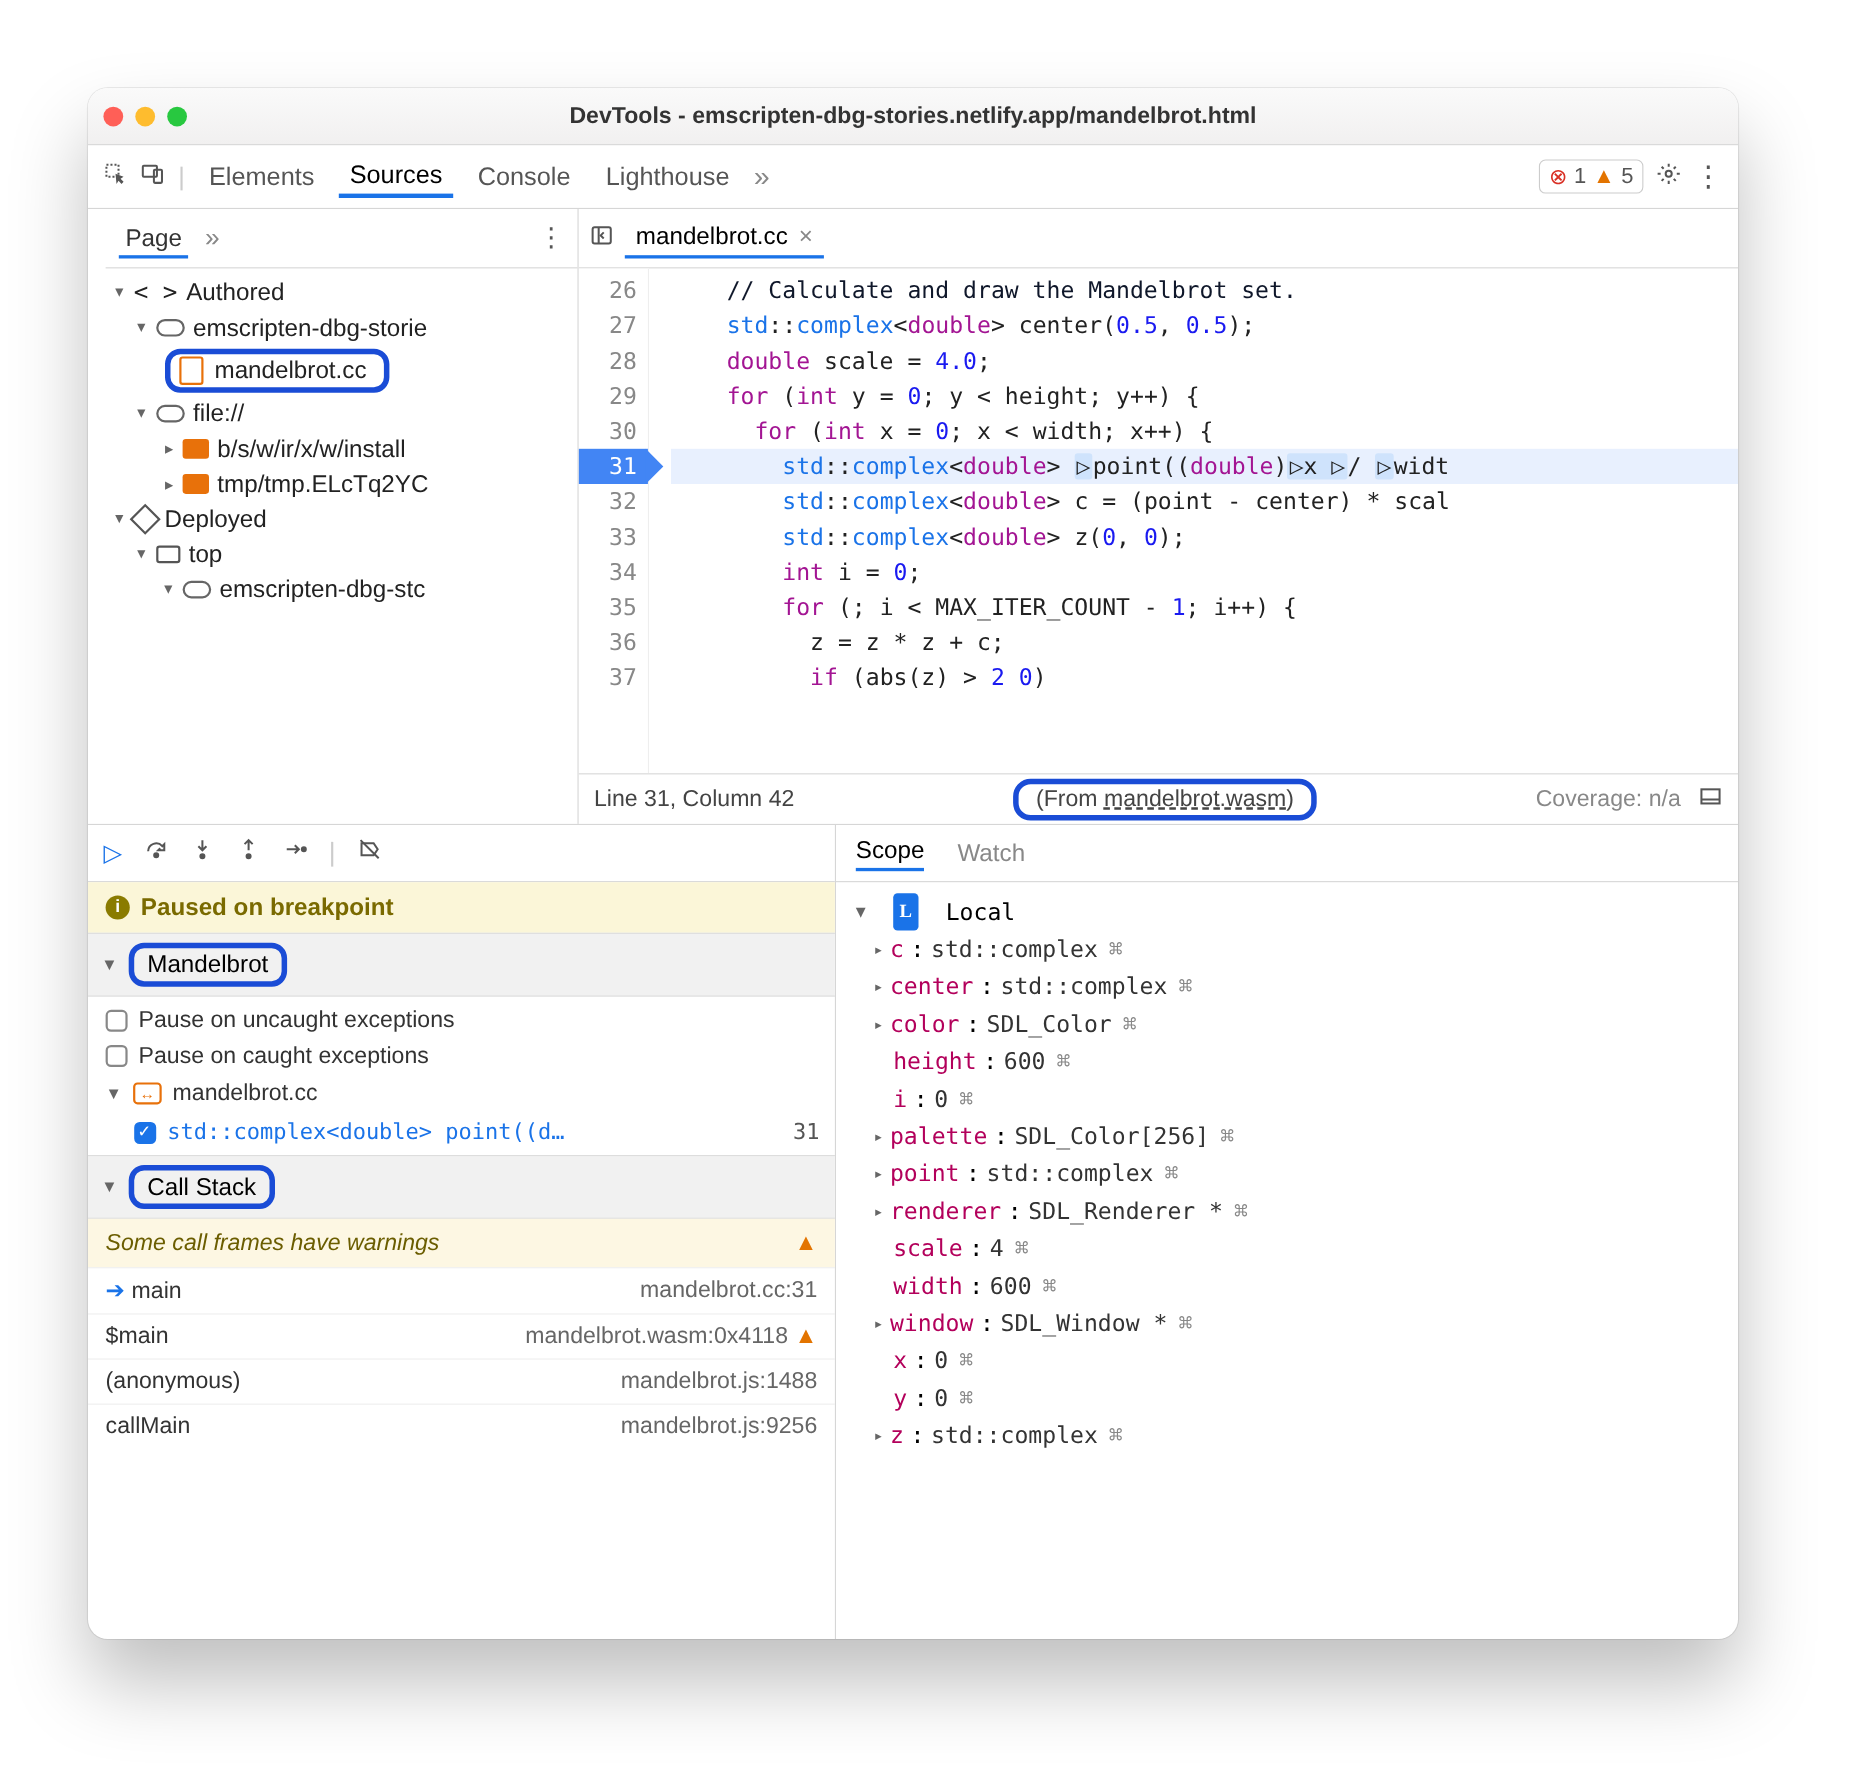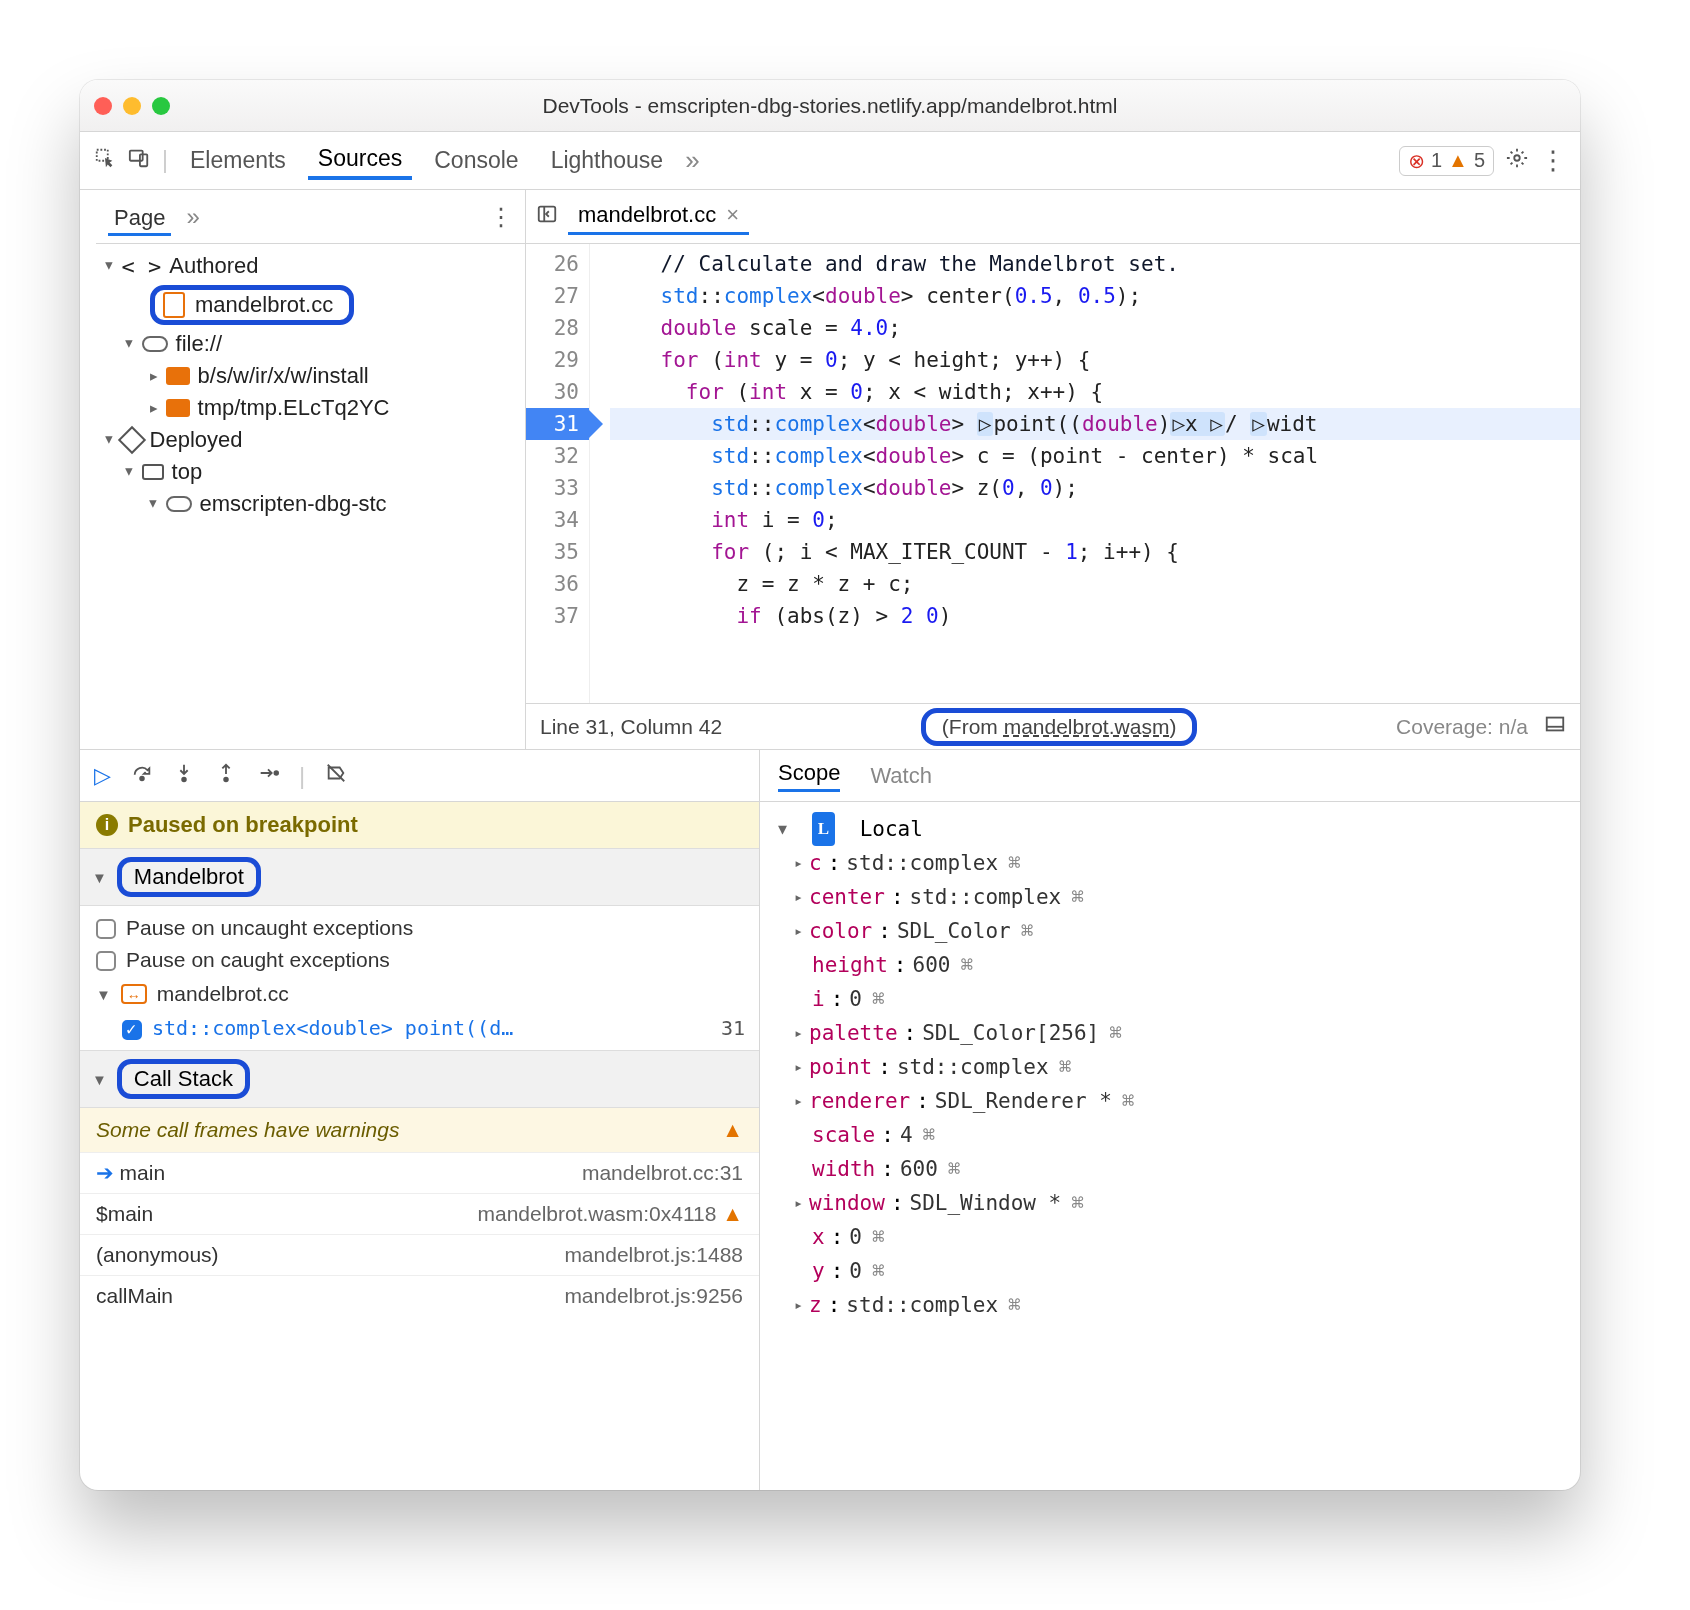--- a/index.html
+++ b/index.html
@@ -26,21 +26,21 @@
     background: linear-gradient(#fafafa,#f1f0f0);
     border-bottom: 1px solid #d6d6d6;
     display: flex;
     align-items: center;
     padding: 0 14px;
     position: relative;
   }
   .traffic { display:flex; gap:11px; }
   .dot { width:18px; height:18px; border-radius:50%; }
   .dot.r{background:#ff5f57;} .dot.y{background:#febc2e;} .dot.g{background:#28c840;}
-  .title { position:absolute; left:0; right:0; text-align:center; font-weight:400; color:#333; font-size:21px;}
+  .title { position:absolute; left:0; right:0; text-align:center; font-weight:700; color:#333; font-size:21px;}
   .toolbar {
     height: 58px;
     border-bottom: 1px solid #d6d6d6;
     display:flex; align-items:center; padding: 0 14px; gap:12px;
     color:#555; font-size:23px;
   }
   .toolbar .spacer{flex:1;}
   .tab-main { padding:4px 10px; cursor:default; }
   .tab-main.active { color:#000; border-bottom:4px solid #1a73e8; font-weight:500;}
   .badge-err{color:#d93025;} .badge-warn{color:#e37400;}
@@ -166,20 +166,25 @@
             <span style="color:#888;margin-left:10px;font-size:24px;">»</span>
           </div>
           <span style="font-size:24px;color:#555;">⋮</span>
         </div>
         <div class="tree">
           <div class="tree-row exp indent0">
               <span class="disc">▸</span>
               <span style="font-family:monospace;">&lt;&nbsp;&gt;</span>
               <span>Authored</span>
             </div>
+          <div class="tree-row exp indent1">
+              <span class="disc">▸</span>
+              <span class="icon-cloud"></span>
+              <span>emscripten-dbg-storie</span>
+            </div>
           <div class="tree-row indent2">
             <span class="sel-file">
                 <span class="icon-file"></span>
                 <span>mandelbrot.cc</span>
               </span>
           </div>
           <div class="tree-row exp indent1">
               <span class="disc">▸</span>
               <span class="icon-cloud"></span>
               <span>file://</span>

